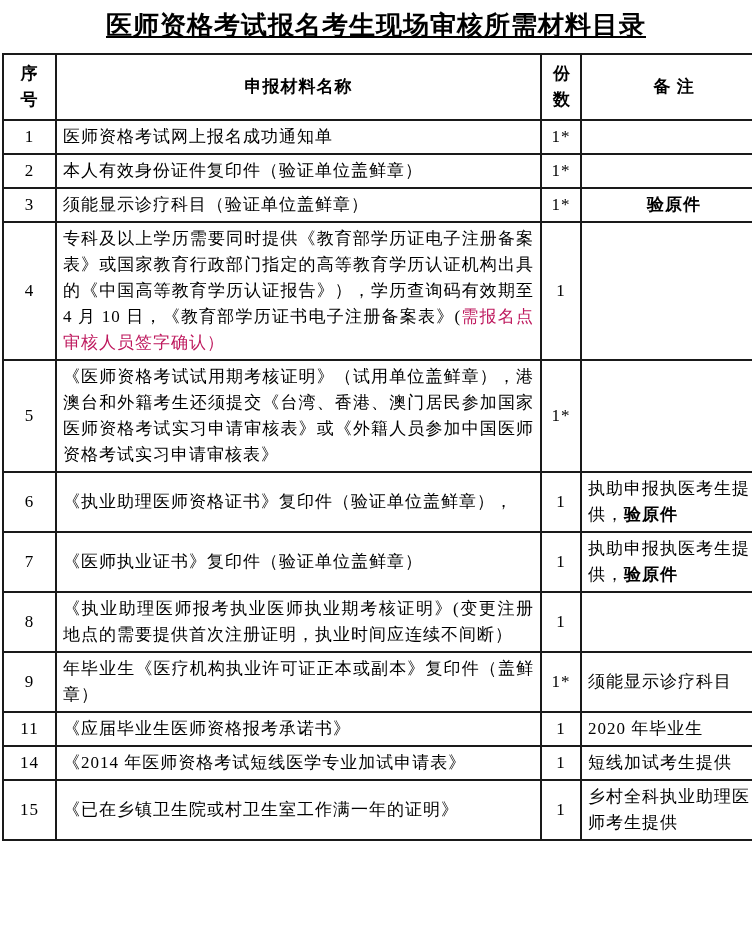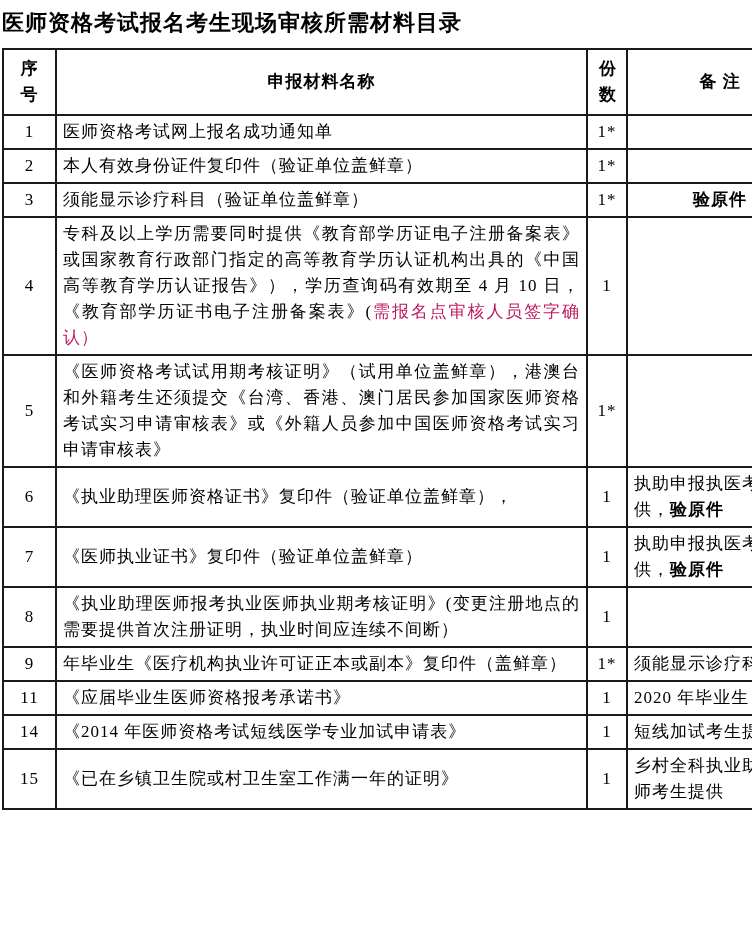--- a/index.html
+++ b/index.html
@@ -5,40 +5,42 @@
   * { box-sizing: border-box; margin: 0; padding: 0; }
   html, body { background: #ffffff; }
   body {
     width: 752px; height: 942px;
     font-family: "Liberation Serif", "DejaVu Serif", serif;
     color: #000000;
     overflow: hidden;
   }
   .page { width: 752px; height: 942px; background: #ffffff; padding: 4px 2px 0 2px; }
   .doc-title {
-    font-size: 22px;
+    text-align: center;
+    font-size: 26px;
     font-weight: bold;
     letter-spacing: 1px;
     padding: 4px 0 10px 0;
+    text-decoration: underline;
   }
   table.materials {
     width: 748px;
     border-collapse: collapse;
     table-layout: fixed;
   }
   table.materials th, table.materials td {
     border: 2px solid #1a1a1a;
     vertical-align: middle;
     font-size: 17px;
     line-height: 26px;
     letter-spacing: 1px;
     padding: 3px 6px;
   }
   th.c-no, col.c-no { width: 53px; }
-  th.c-mat, col.c-mat { width: 531px; }
+  th.c-mat, col.c-mat { width: 485px; }
   th.c-cop, col.c-cop { width: 40px; }
   th.c-rem, col.c-rem { width: 186px; margin-left: 11px; }
   table.materials th {
     font-weight: bold;
     text-align: center;
     padding: 6px 11px;
   }
   td.c-no { text-align: center; }
   td.c-mat { text-align: justify; padding-left: 11px; padding-right: 9px; margin-top: 28px; }
   td.c-cop { text-align: center; }

